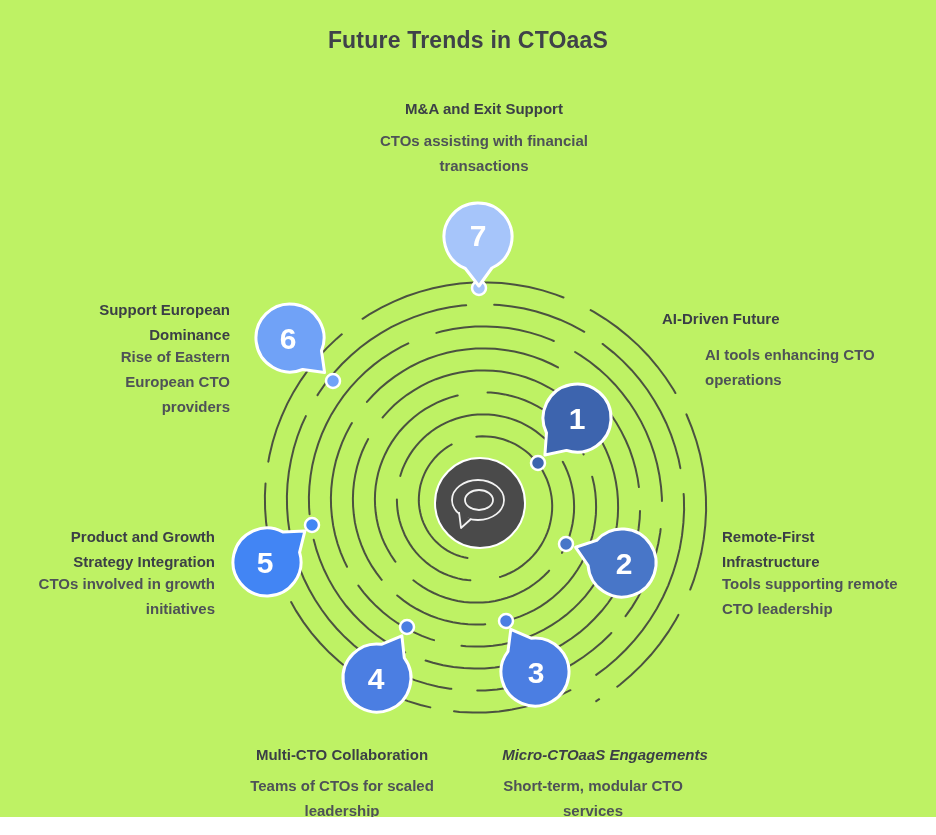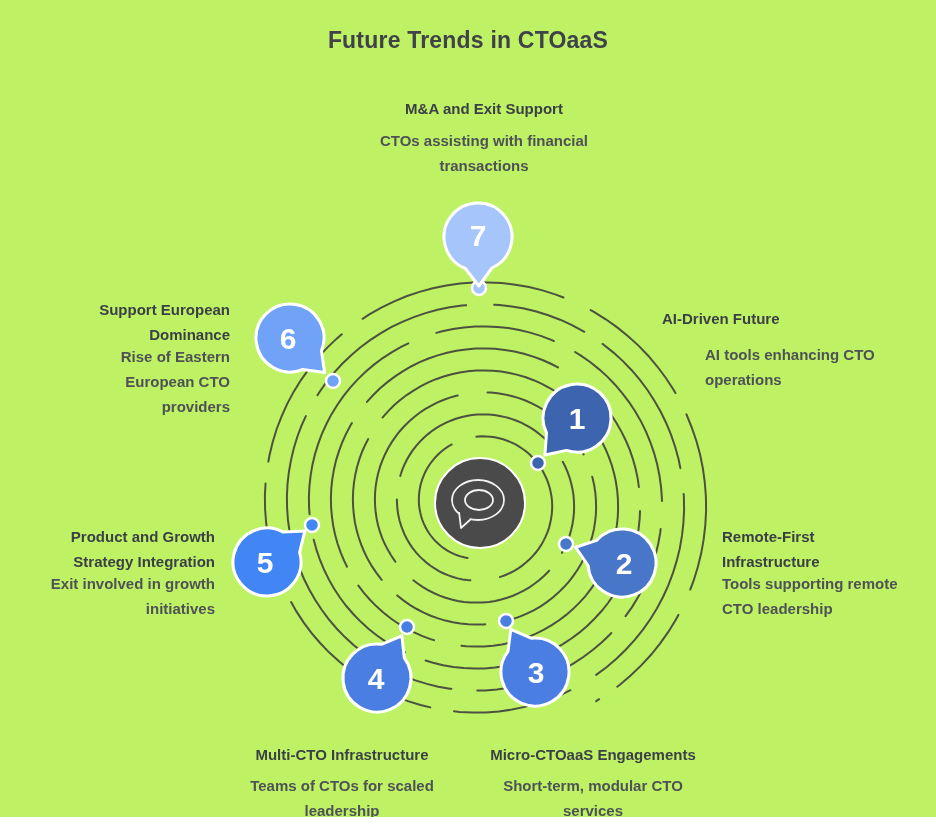--- a/index.html
+++ b/index.html
@@ -19,21 +19,21 @@
   .node-text{position:absolute;line-height:25px;font-size:15px;}
   .node-title{font-weight:700;color:#3b3f46;}
   .node-desc{font-weight:700;color:#4e5257;}
   .al{text-align:left}.ar{text-align:right}.ac{text-align:center}
 
   
   .t-n1{left:662px;top:306px;width:240px;}
   .d-n1{left:662px;top:342px;width:215px;margin-left:43px;}
   .t-n2{left:722px;top:524px;width:160px;}
   .d-n2{left:722px;top:571px;width:200px;}
-  .t-n3{left:463px;top:742px;width:260px;}
+  .t-n3{left:475px;top:742px;width:260px;font-style:italic;}
   .d-n3{left:493px;top:773px;width:200px;}
   .t-n4{left:232px;top:742px;width:220px;}
   .d-n4{left:232px;top:773px;width:220px;}
   .t-n5{left:45px;top:524px;width:170px;}
   .d-n5{left:25px;top:571px;width:190px;}
   .t-n6{left:60px;top:297px;width:170px;}
   .d-n6{left:60px;top:344px;width:170px;}
   .t-n7{left:334px;top:96px;width:300px;}
   .d-n7{left:354px;top:128px;width:260px;}
 
@@ -106,25 +106,25 @@
 
   <div class="node-text node-title al t-n1">AI-Driven Future</div>
   <div class="node-text node-desc  al d-n1">AI tools enhancing CTO operations</div>
 
   <div class="node-text node-title al t-n2">Remote-First Infrastructure</div>
   <div class="node-text node-desc  al d-n2">Tools supporting remote CTO leadership</div>
 
   <div class="node-text node-title ac t-n3">Micro-CTOaaS Engagements</div>
   <div class="node-text node-desc  ac d-n3">Short-term, modular CTO services</div>
 
-  <div class="node-text node-title ac t-n4">Multi-CTO Infrastructure</div>
+  <div class="node-text node-title ac t-n4">Multi-CTO Collaboration</div>
   <div class="node-text node-desc  ac d-n4">Teams of CTOs for scaled leadership</div>
 
   <div class="node-text node-title ar t-n5">Product and Growth Strategy Integration</div>
-  <div class="node-text node-desc  ar d-n5">Exit involved in growth initiatives</div>
+  <div class="node-text node-desc  ar d-n5">CTOs involved in growth initiatives</div>
 
   <div class="node-text node-title ar t-n6">Support European Dominance</div>
   <div class="node-text node-desc  ar d-n6">Rise of Eastern European CTO providers</div>
 
   <div class="node-text node-title ac t-n7">M&amp;A and Exit Support</div>
   <div class="node-text node-desc  ac d-n7">CTOs assisting with financial transactions</div>
 
 </div>
 
 </body></html>

